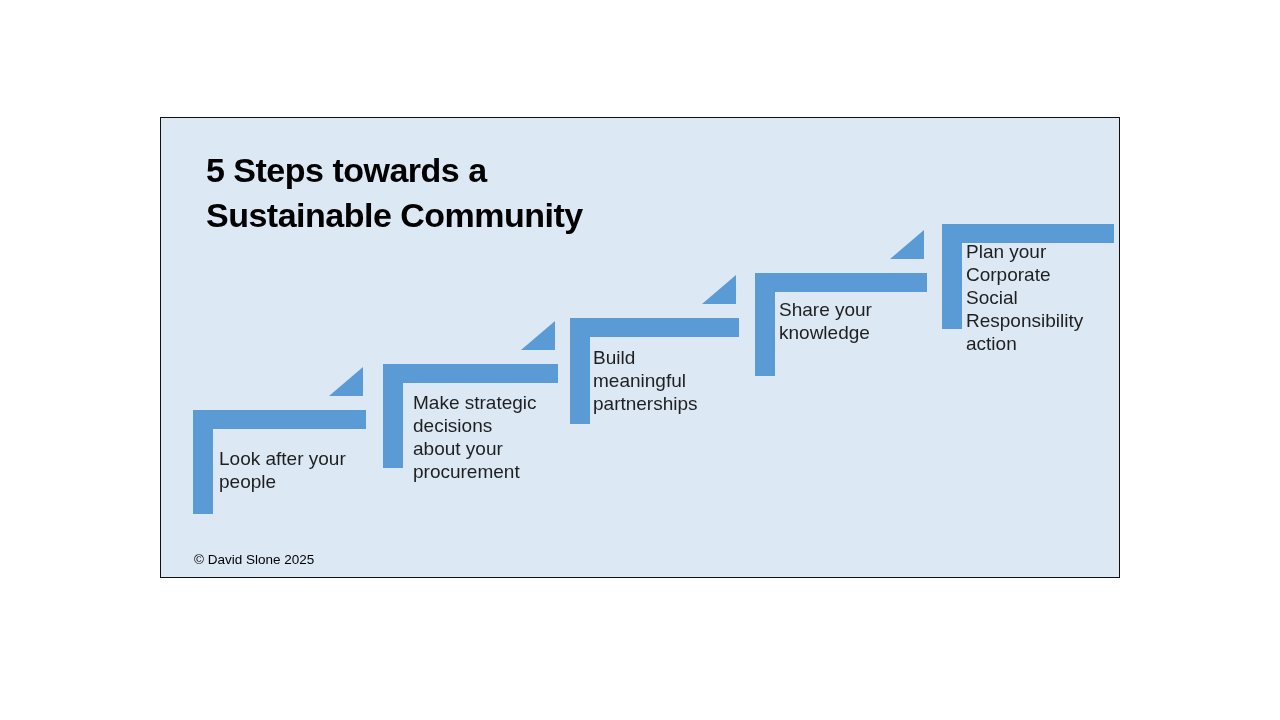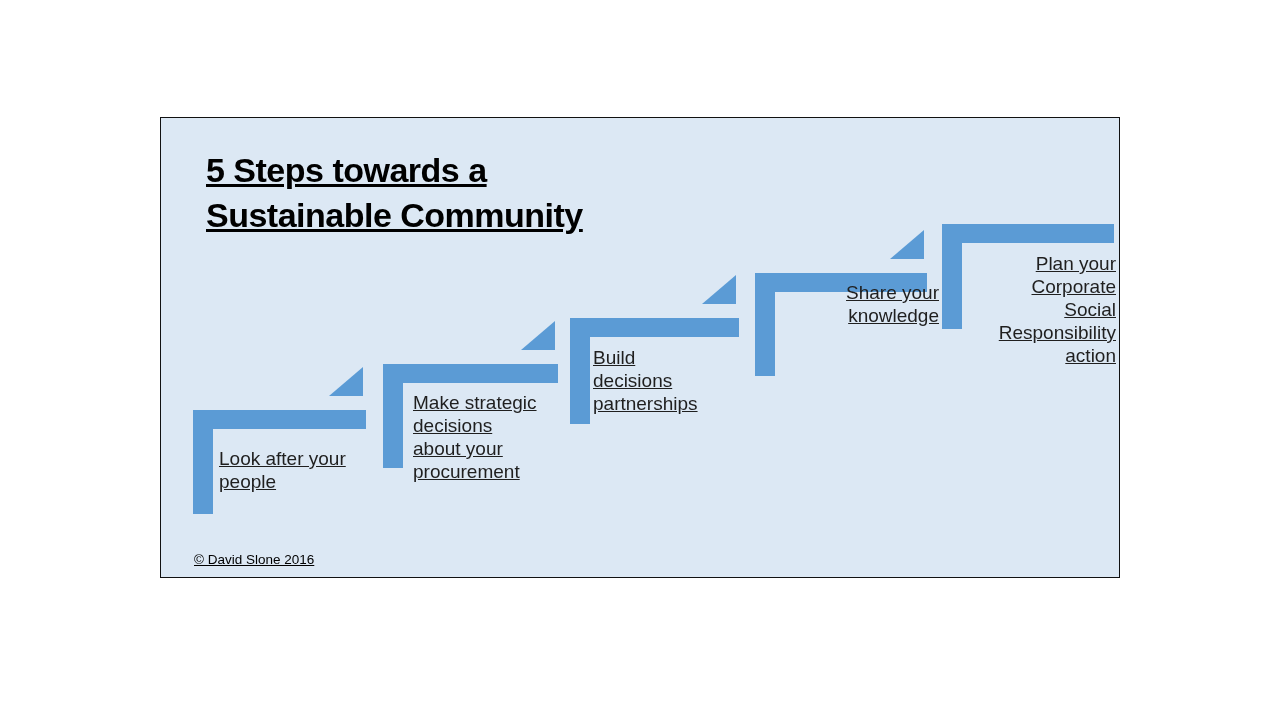--- a/index.html
+++ b/index.html
@@ -3,21 +3,21 @@
 <meta charset="utf-8">
 <style>
   :root{
     --accent:#5b9bd5;
     --slide-bg:#dce8f4;
     --canvas:#ffffff;
     --border:#111111;
     --text:#1f1f1f;
     --title:#000000;
   }
-  *{margin:0;padding:0;box-sizing:border-box;text-decoration:underline;}
+  *{margin:0;padding:0;box-sizing:border-box;}
   html,body{width:1280px;height:720px;}
   body{
     background:var(--canvas);
     font-family:"Liberation Sans","DejaVu Sans",sans-serif;
     position:relative;
     overflow:hidden;
   }
   .slide{
     position:absolute;
     left:160px;top:117px;
@@ -62,25 +62,25 @@
   .step-2{left:222px; top:246px; width:175px;}
   .step-2 .vbar{height:104px;}
   .step-2 .step-label{left:30px; top:27px; width:160px;}
 
   .step-3{left:409px; top:200px; width:169px;}
   .step-3 .vbar{height:106px;}
   .step-3 .step-label{left:23px; top:28px; width:160px;}
 
   .step-4{left:594px; top:155px; width:172px;}
   .step-4 .vbar{height:103px;}
-  .step-4 .step-label{left:24px; top:8px; width:160px;text-align:right;}
+  .step-4 .step-label{left:24px; top:25px; width:160px;}
 
   .step-5{left:781px; top:106px; width:172px;}
   .step-5 .vbar{height:105px;}
-  .step-5 .step-label{left:24px; top:28px; width:150px;text-align:right;}
+  .step-5 .step-label{left:24px; top:16px; width:150px;}
 
   .tri{
     position:absolute;
     width:34px;height:29px;
     background:var(--accent);
     clip-path:polygon(0% 100%,100% 0%,100% 100%);
   }
   .tri-1{left:168px; top:249px;}
   .tri-2{left:360px; top:203px;}
   .tri-3{left:541px; top:157px;}
@@ -116,21 +116,21 @@
 decisions
 about your
 procurement</div>
   </div>
   <div class="tri tri-2"></div>
 
   <div class="step step-3">
     <div class="hbar"></div>
     <div class="vbar"></div>
     <div class="step-label">Build
-decisions
+meaningful
 partnerships</div>
   </div>
   <div class="tri tri-3"></div>
 
   <div class="step step-4">
     <div class="hbar"></div>
     <div class="vbar"></div>
     <div class="step-label">Share your
 knowledge</div>
   </div>
@@ -139,15 +139,15 @@
   <div class="step step-5">
     <div class="hbar"></div>
     <div class="vbar"></div>
     <div class="step-label">Plan your
 Corporate
 Social
 Responsibility
 action</div>
   </div>
 
-  <div class="credit">© David Slone 2016</div>
+  <div class="credit">© David Slone 2025</div>
 
 </div>
 
 </body></html>

